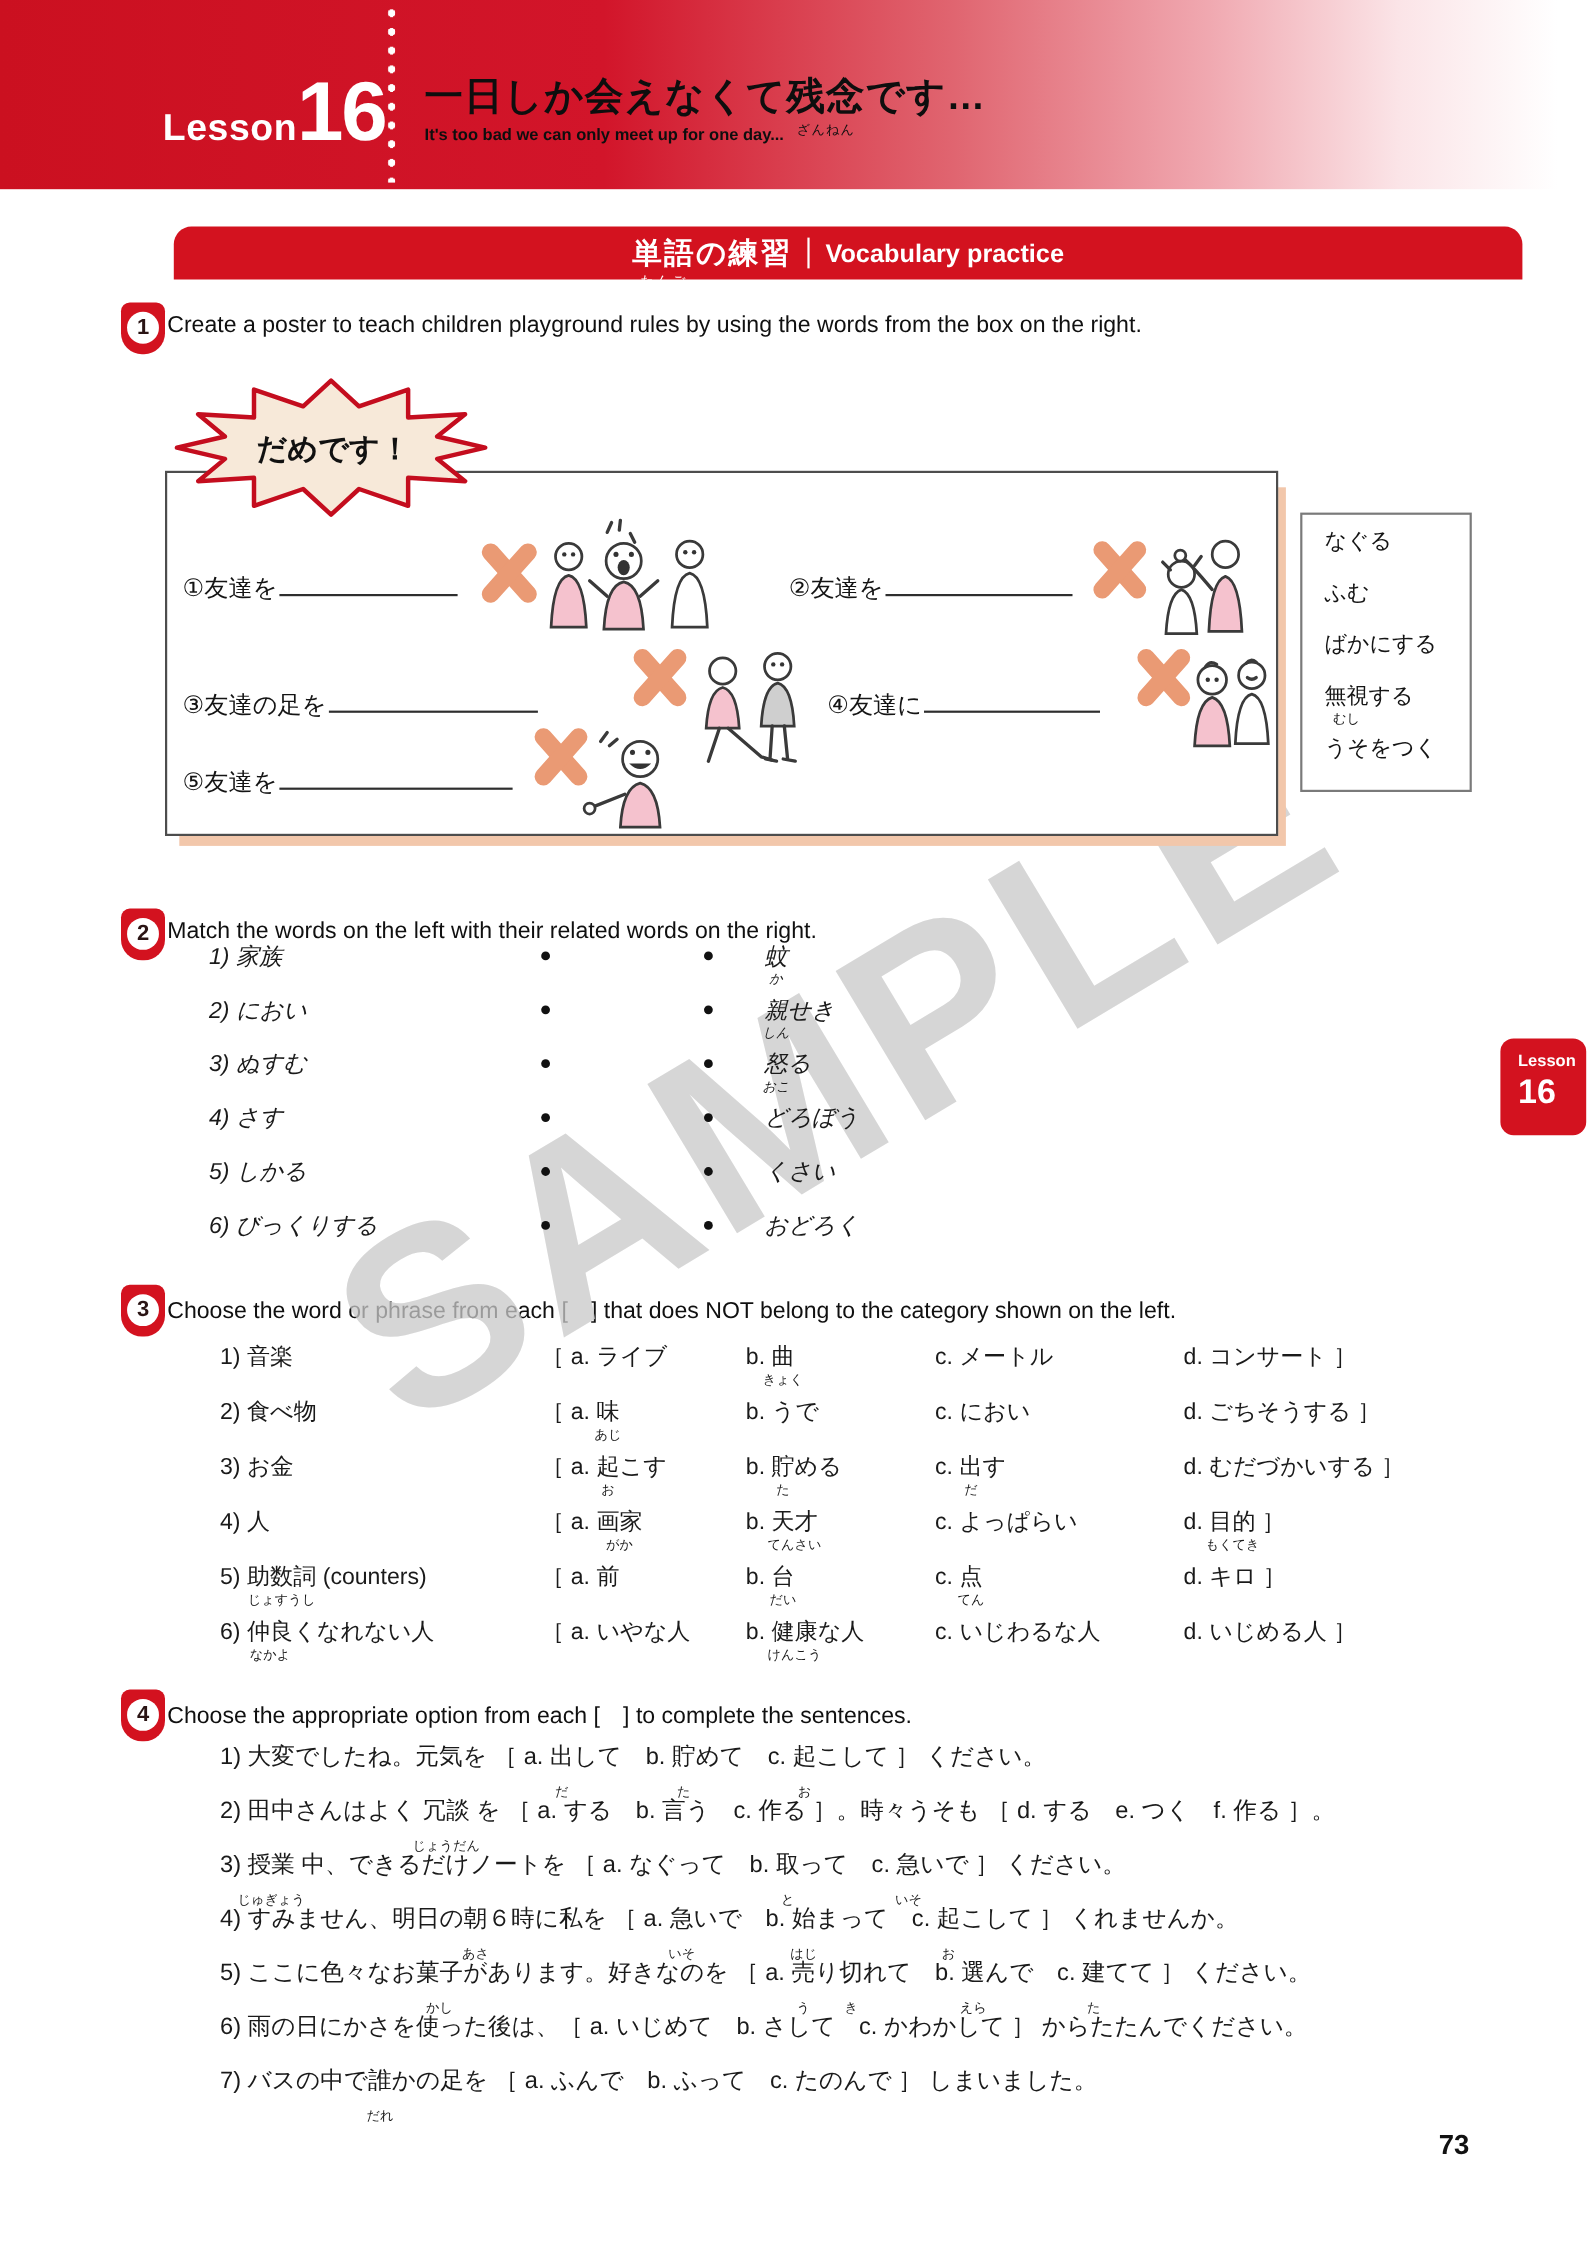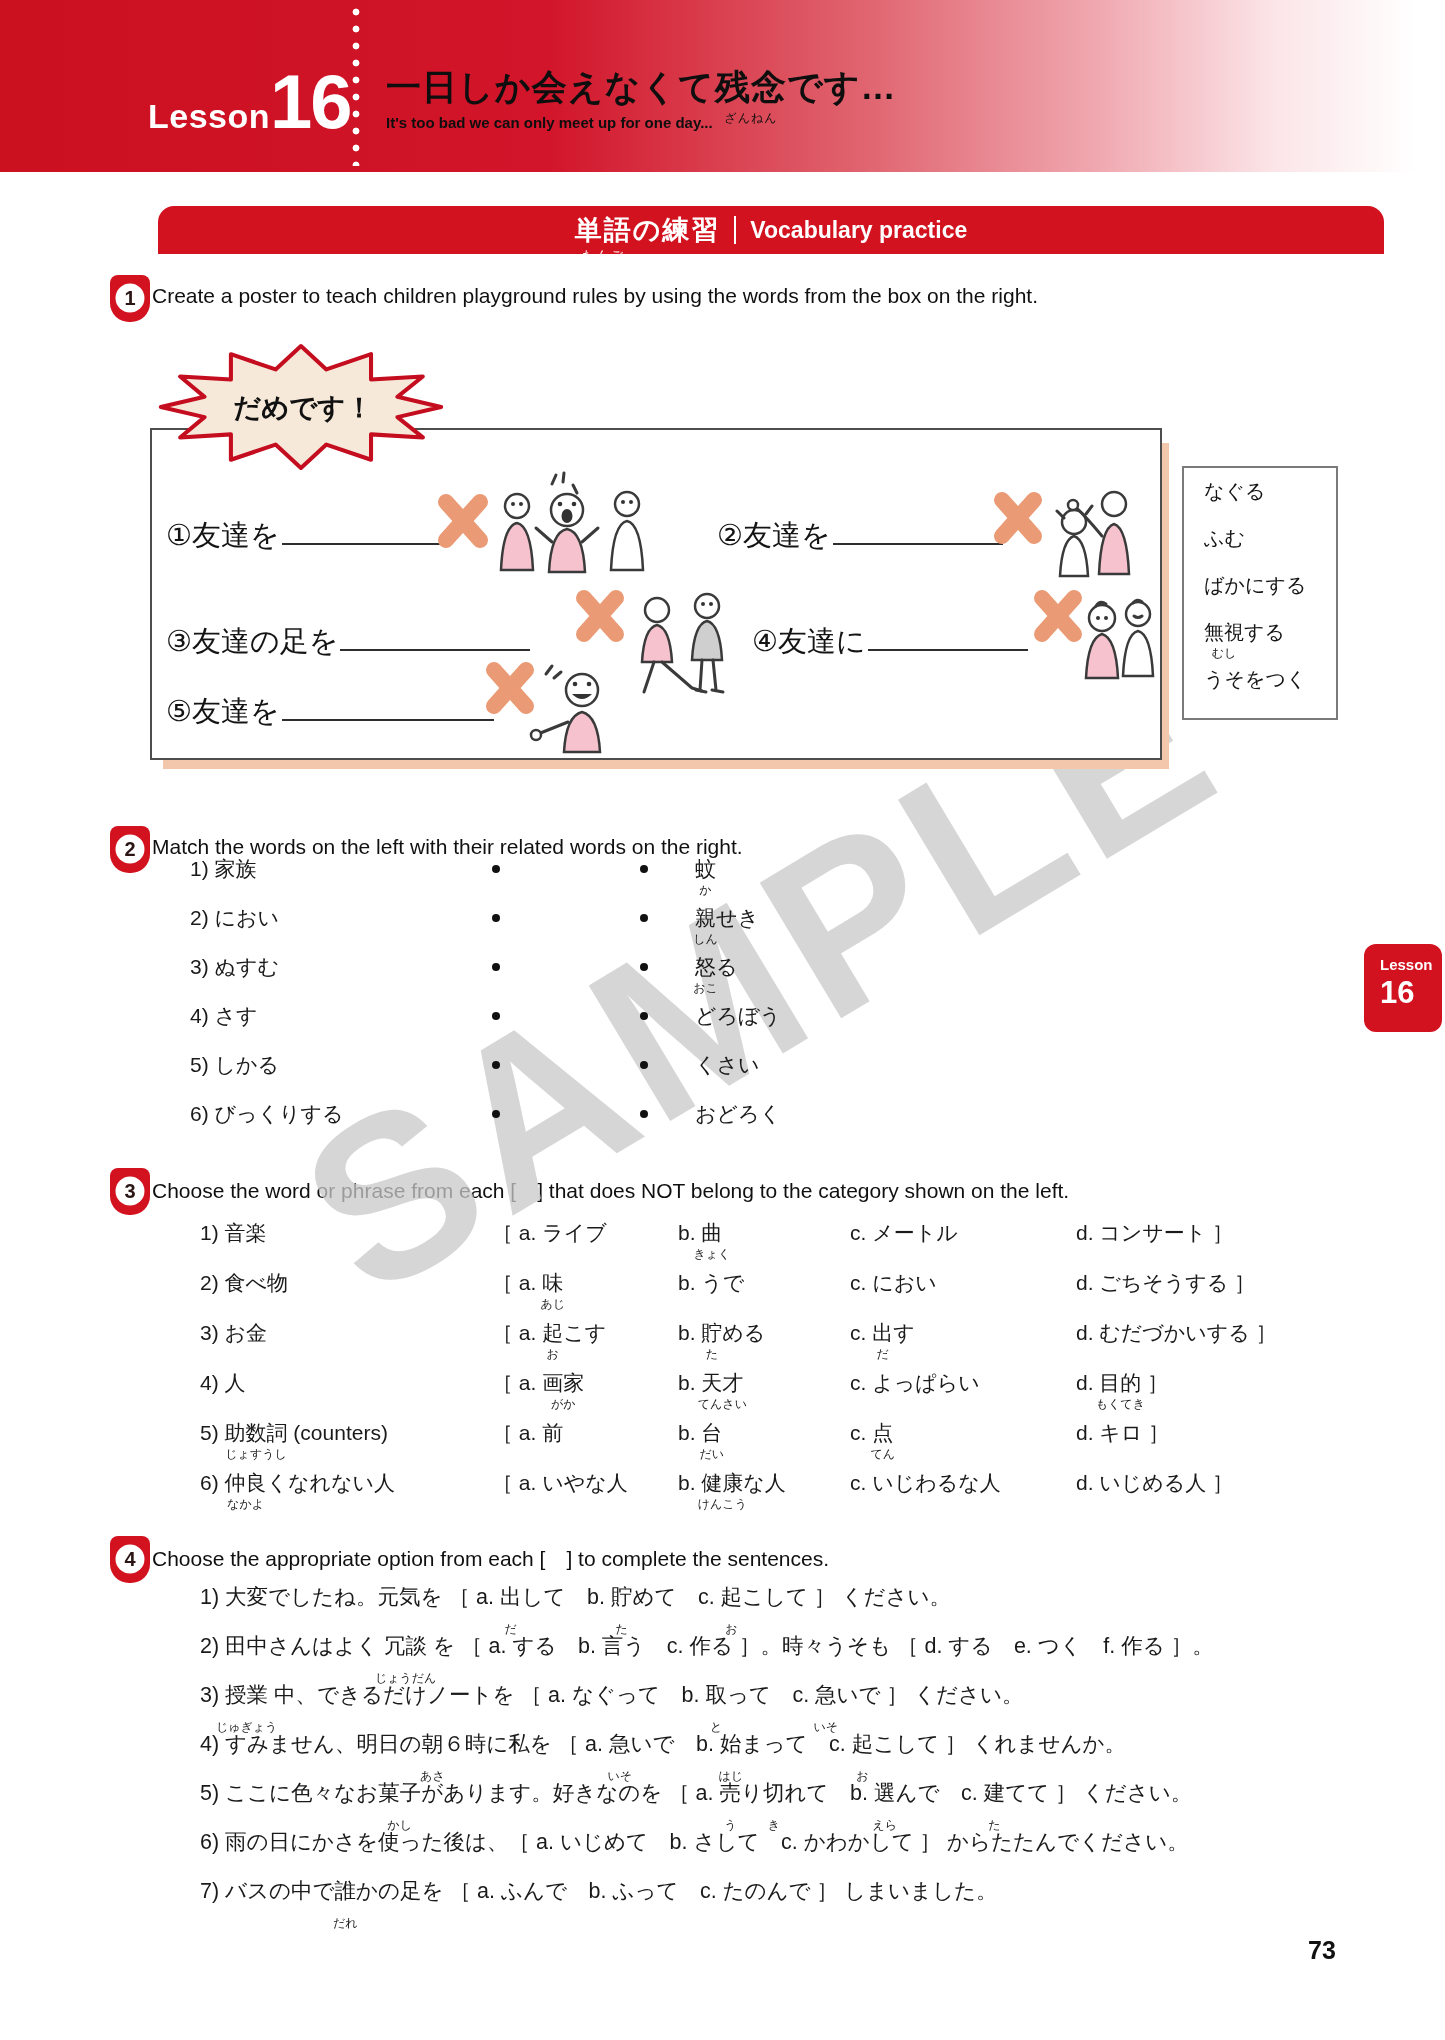--- a/index.html
+++ b/index.html
@@ -31,28 +31,28 @@
   .badge .circ{position:absolute;left:50%;top:49%;transform:translate(-50%,-50%);width:29px;height:29px;
     background:#fff;border-radius:50%;display:flex;align-items:center;justify-content:center;
     font-size:20px;font-weight:bold;color:#2a1414;}
   .b1{left:110px;top:275px}.b2{left:110px;top:826px}.b3{left:110px;top:1168px}.b4{left:110px;top:1536px}
   .instr{position:absolute;font-size:21px;color:#101010;white-space:nowrap;}
   .i1{left:152px;top:284px}.i2{left:152px;top:835px}.i3{left:152px;top:1177px}.i4{left:152px;top:1545px}
   
   .poster{position:absolute;left:150px;top:428px;width:1008px;height:328px;background:#fff;
     border:2px solid #4d4d4d;box-shadow:10px 12px 0 -3px #f2c7ab;z-index:2;}
   .starburst{position:absolute;left:158px;top:342px;width:290px;height:132px;z-index:3;}
-  .pitem{position:absolute;font-size:29px;white-space:nowrap;color:#141414;}
+  .pitem{position:absolute;font-size:22px;white-space:nowrap;color:#141414;}
   .blank{display:inline-block;border-bottom:2px solid #2e2e2e;height:24px;vertical-align:baseline;margin-left:2px;}
   .illus{position:absolute;}
   .wordbox{position:absolute;left:1182px;top:466px;width:156px;height:254px;border:2px solid #7a7a7a;
     background:#fff;box-sizing:border-box;padding:10px 0 0 20px;z-index:2;}
   .wb-item{height:47px;font-size:20px;color:#141414;}
   
-  .match{position:absolute;left:190px;top:844px;z-index:2;}
+  .match{position:absolute;left:190px;top:844px;z-index:2;font-style:italic;}
   .m-row{display:grid;grid-template-columns:302px 148px 55px auto;height:49px;align-items:center;}
   .m-left,.m-right{font-size:21px;white-space:nowrap;}
   .m-dot{width:8px;height:8px;border-radius:50%;background:#111;}
   
   .ex3{position:absolute;left:200px;top:1208px;z-index:2;}
   .e3-row{display:grid;grid-template-columns:292px 186px 172px 226px auto;height:50px;align-items:center;
     font-size:21px;white-space:nowrap;}
   
   .ex4{position:absolute;left:200px;top:1573px;z-index:2;}
   .e4-row{height:49px;line-height:49px;font-size:21.5px;white-space:nowrap;}

